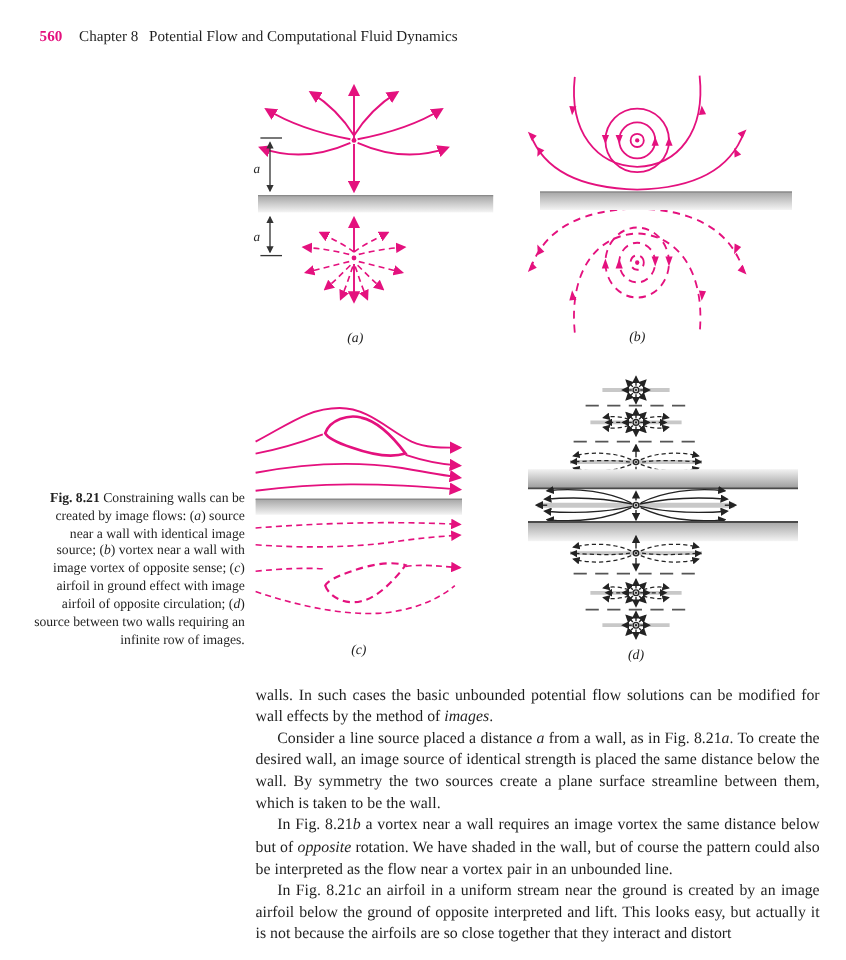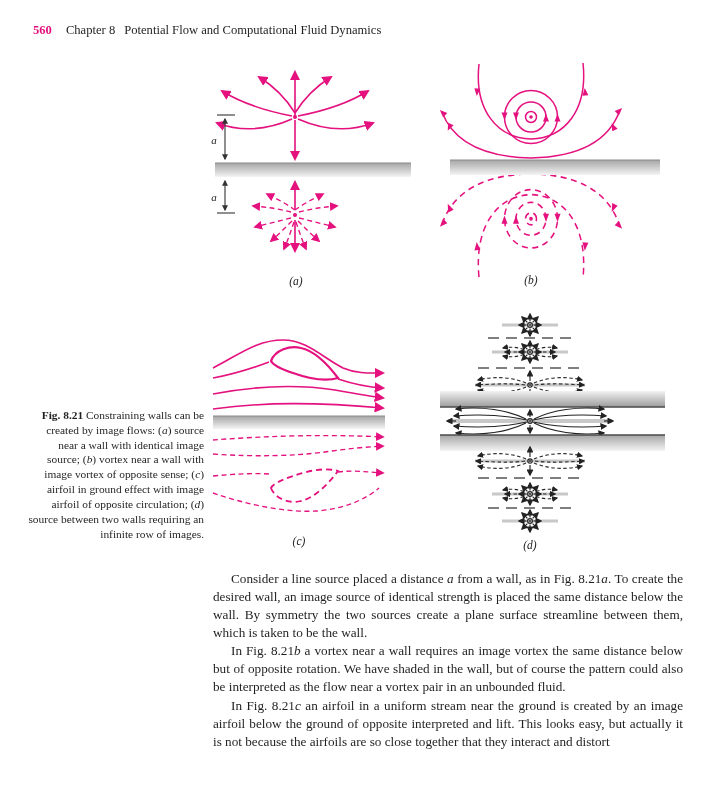--- a/index.html
+++ b/index.html
@@ -268,18 +268,19 @@
     </g>
     <g>
       <use href="#dstack" transform="translate(0,236) scale(1,-1)"></use>
     </g>
     <text class="flabel" x="90" y="244">(d)</text>
   </svg>
 
   <div class="caption"><span style="font-weight: bold;">Fig. 8.21</span><span> Constraining walls can be created by image flows: (</span><span style="font-style: italic;">a</span><span>) source near a wall with identical image source; (</span><span style="font-style: italic;">b</span><span>) vortex near a wall with image vortex of opposite sense; (</span><span style="font-style: italic;">c</span><span>) airfoil in ground effect with image airfoil of opposite circulation; (</span><span style="font-style: italic;">d</span><span>) source between two walls requiring an infinite row of images.</span></div>
 
   <div class="bodytext">
+    <p><span>walls. In such cases the basic unbounded potential flow solutions can be modified for wall effects by the method of </span><span style="font-style: italic;">images</span><span>.</span></p>
     <p class="ind"><span>Consider a line source placed a distance </span><span style="font-style: italic;">a</span><span> from a wall, as in Fig. 8.21</span><span style="font-style: italic;">a</span><span>. To create the desired wall, an image source of identical strength is placed the same distance below the wall. By symmetry the two sources create a plane surface streamline between them, which is taken to be the wall.</span></p>
-    <p class="ind"><span>In Fig. 8.21</span><span style="font-style: italic;">b</span><span> a vortex near a wall requires an image vortex the same distance below but of </span><span style="">opposite</span><span> rotation. We have shaded in the wall, but of course the pattern could also be interpreted as the flow near a vortex pair in an unbounded fluid.</span></p>
+    <p class="ind"><span>In Fig. 8.21</span><span style="font-style: italic;">b</span><span> a vortex near a wall requires an image vortex the same distance below but of </span><span style="font-style: italic;">opposite</span><span> rotation. We have shaded in the wall, but of course the pattern could also be interpreted as the flow near a vortex pair in an unbounded line.</span></p>
     <p class="ind"><span>In Fig. 8.21</span><span style="font-style: italic;">c</span><span> an airfoil in a uniform stream near the ground is created by an image airfoil below the ground of opposite interpreted and lift. This looks easy, but actually it is not because the airfoils are so close together that they interact and distort</span></p>
   </div>
 
 </div>
 
 </body></html>

